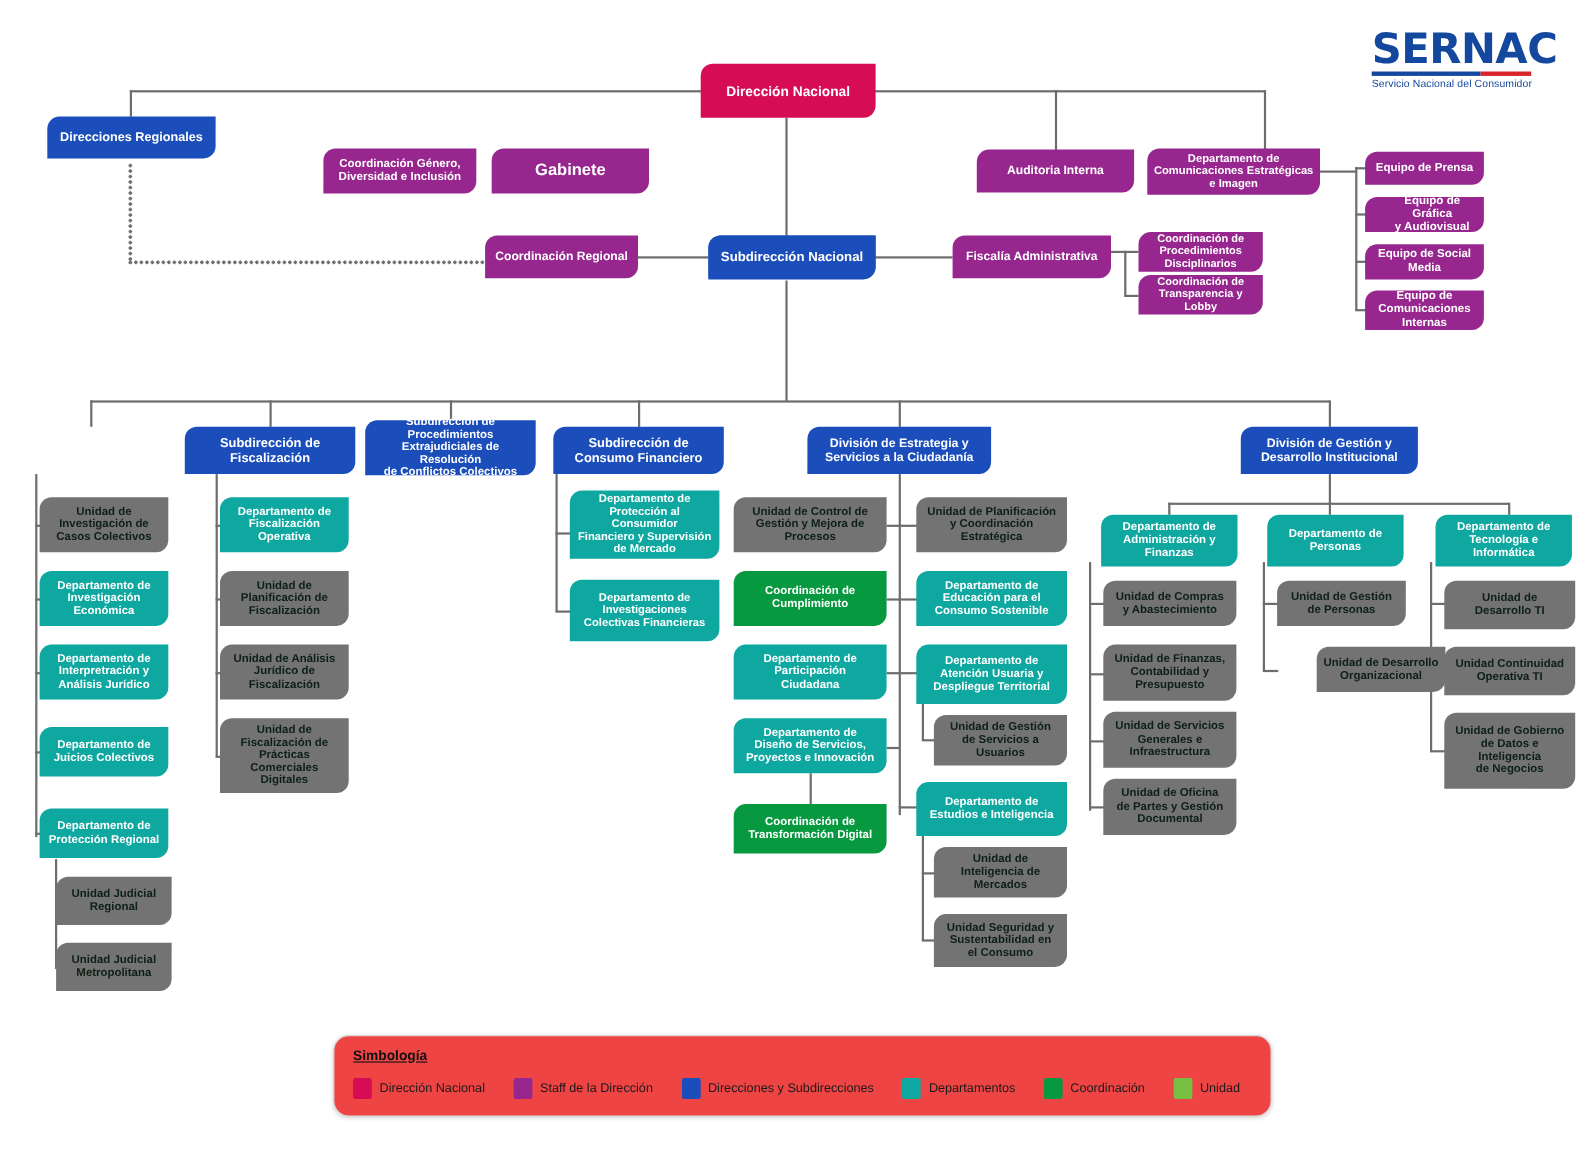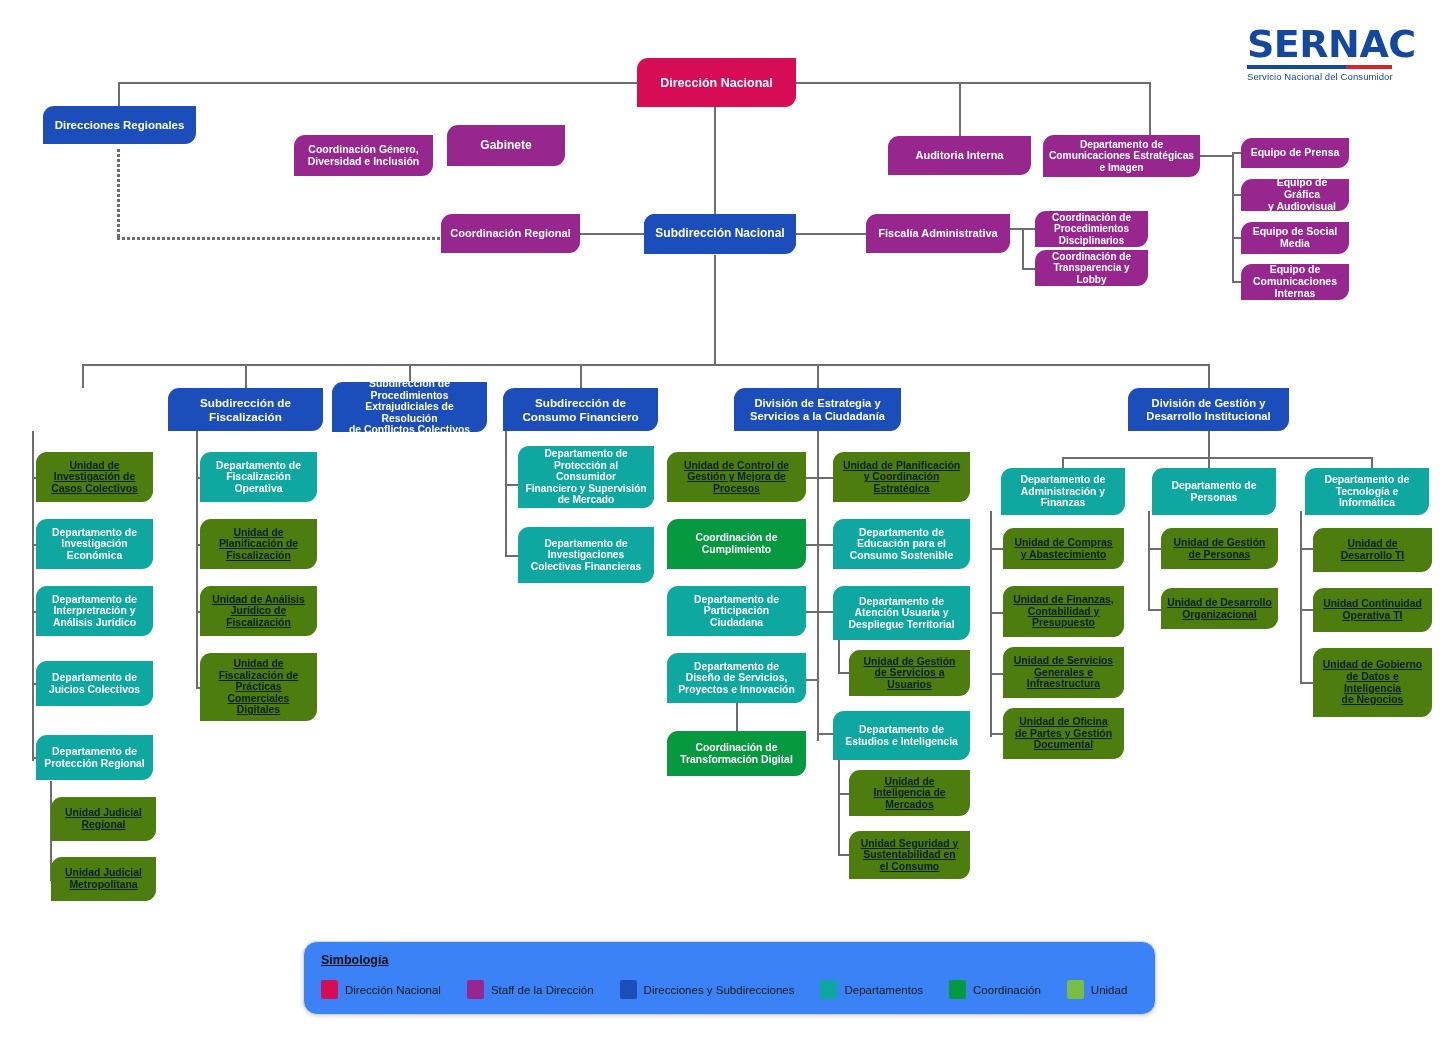--- a/index.html
+++ b/index.html
@@ -28,21 +28,21 @@
     border-radius:11px 0 11px 0;
     padding:3px 6px;
     z-index:5;
   }
   .c-direccion{background:#d8records;}
   .c-direccion{background:#d60c54;}
   .c-staff{background:#97278f;}
   .c-subdir{background:#1b4ebb;}
   .c-depto{background:#0fa8a0;}
   .c-coord{background:#07993f;}
-  .c-unidad{background:#4d7c0f;color:#10241a;text-decoration:underline;}
+  .c-unidad{background:#737373;color:#10241a;}
   .c-unidad{color:#0d2016;}
 
   
   .ln{
     position:absolute;
     background:#6d6d6d;
     z-index:1;
   }
   .lnh{height:1.6px;}
   .lnv{width:1.6px;}
@@ -84,21 +84,21 @@
     text-align:center;
   }
 
   
   #legend{
     position:absolute;
     left:303px;
     top:941px;
     width:851px;
     height:72px;
-    background:#3b82f6;
+    background:#ef4444;
     border:1px solid #d9d9d9;
     border-radius:14px;
     box-shadow:0 1px 4px rgba(0,0,0,.18);
     z-index:9;
   }
   #legend .title{
     position:absolute;
     left:17px;top:11px;
     font-size:12.5px;
     font-weight:bold;
@@ -229,21 +229,21 @@
   <div class="ln lnh" style="left:1300px;top:682px;width:14px;"></div>
 
   <div class="node c-direccion" style="left:637px;top:58px;width:159px;height:49px;font-size:12.5px;">Dirección Nacional</div>
 
   <div class="node c-subdir" style="left:644px;top:214px;width:152px;height:40px;font-size:12px;"></div>
 
   <div class="node c-subdir" style="left:43px;top:106px;width:153px;height:38px;font-size:11.5px;">Direcciones Regionales</div>
 
   <div class="node c-staff" style="left:294px;top:135px;width:139px;height:41px;font-size:10.5px;">Coordinación Género,<br>Diversidad  e Inclusión</div>
 
-  <div class="node c-staff" style="left:447px;top:125px;width:118px;height:41px;font-size:12px;">Gabinete</div>
+  <div class="node c-staff" style="left:447px;top:135px;width:143px;height:41px;font-size:15px;">Gabinete</div>
 
   <div class="node c-staff" style="left:888px;top:136px;width:143px;height:39px;font-size:11px;">Auditoria Interna</div>
 
   <div class="node c-staff" style="left:1043px;top:135px;width:157px;height:42px;font-size:10.2px;">Departamento de<br>Comunicaciones Estratégicas<br>e Imagen</div>
 
   <div class="node c-staff" style="left:1241px;top:138px;width:108px;height:30px;font-size:10.5px;">Equipo de Prensa</div>
   <div class="node c-staff" style="left:1241px;top:179px;width:108px;height:32px;font-size:10.5px;padding-left:20px;">Equipo de Gráfica<br>y Audiovisual</div>
   <div class="node c-staff" style="left:1241px;top:222px;width:108px;height:32px;font-size:10.5px;">Equipo de Social<br>Media</div>
   <div class="node c-staff" style="left:1241px;top:264px;width:108px;height:36px;font-size:10.5px;">Equipo de<br>Comunicaciones<br>Internas</div>
 
@@ -295,21 +295,21 @@
   <div class="node c-subdir" style="left:1128px;top:388px;width:161px;height:43px;font-size:11.2px;">División de Gestión y<br>Desarrollo Institucional</div>
 
   <div class="node c-depto" style="left:1001px;top:468px;width:124px;height:47px;font-size:10.4px;">Departamento de<br>Administración y<br>Finanzas</div>
   <div class="node c-unidad" style="left:1003px;top:528px;width:121px;height:41px;font-size:10.4px;">Unidad de Compras<br>y Abastecimiento</div>
   <div class="node c-unidad" style="left:1003px;top:586px;width:121px;height:51px;font-size:10.4px;">Unidad de Finanzas,<br>Contabilidad y<br>Presupuesto</div>
   <div class="node c-unidad" style="left:1003px;top:647px;width:121px;height:51px;font-size:10.4px;">Unidad de Servicios<br>Generales e<br>Infraestructura</div>
   <div class="node c-unidad" style="left:1003px;top:708px;width:121px;height:51px;font-size:10.4px;">Unidad de Oficina<br>de Partes y Gestión<br>Documental</div>
 
   <div class="node c-depto" style="left:1152px;top:468px;width:124px;height:47px;font-size:10.4px;">Departamento de<br>Personas</div>
   <div class="node c-unidad" style="left:1161px;top:528px;width:117px;height:41px;font-size:10.4px;">Unidad de Gestión<br>de Personas</div>
-  <div class="node c-unidad" style="left:1161px;top:588px;width:117px;height:41px;font-size:10.4px;text-align:center;">Unidad de Desarrollo<br>Organizacional</div>
+  <div class="node c-unidad" style="left:1197px;top:588px;width:117px;height:41px;font-size:10.4px;text-align:center;">Unidad de Desarrollo<br>Organizacional</div>
 
   <div class="node c-depto" style="left:1305px;top:468px;width:124px;height:47px;font-size:10.4px;">Departamento de<br>Tecnología e Informática</div>
   <div class="node c-unidad" style="left:1313px;top:528px;width:119px;height:44px;font-size:10.4px;">Unidad de<br>Desarrollo TI</div>
   <div class="node c-unidad" style="left:1313px;top:588px;width:119px;height:44px;font-size:10.4px;">Unidad Continuidad<br>Operativa TI</div>
   <div class="node c-unidad" style="left:1313px;top:648px;width:119px;height:69px;font-size:10.4px;">Unidad de Gobierno<br>de Datos e<br>Inteligencia<br>de Negocios</div>
 
   <div id="legend">
     <div class="title">Simbología</div>
     <div class="items">
         <div class="item">

